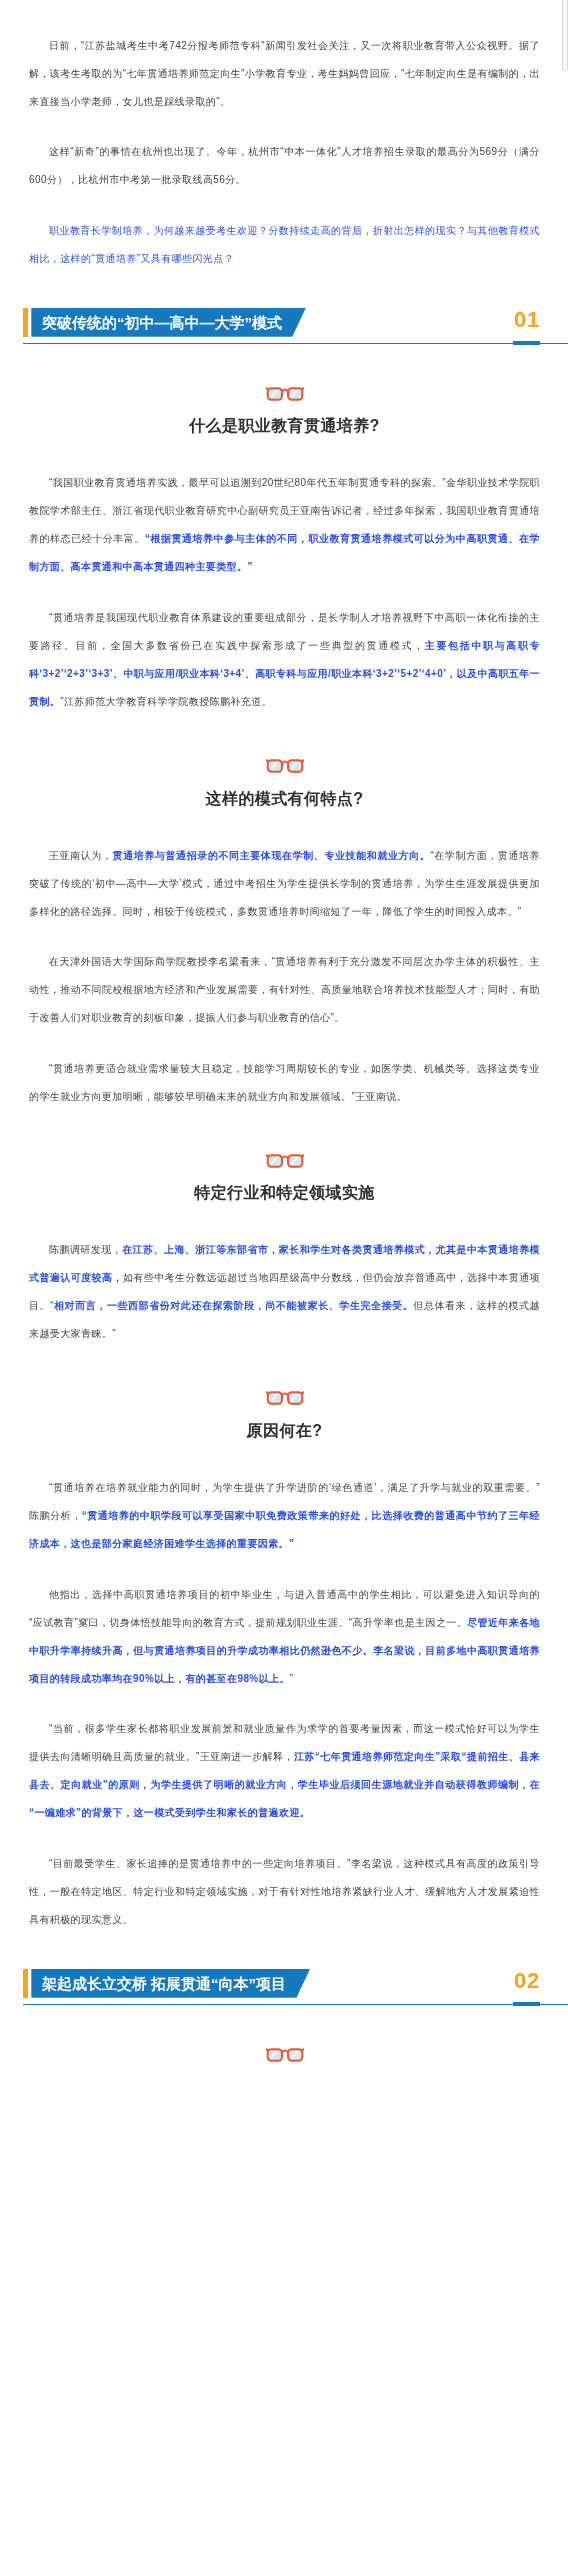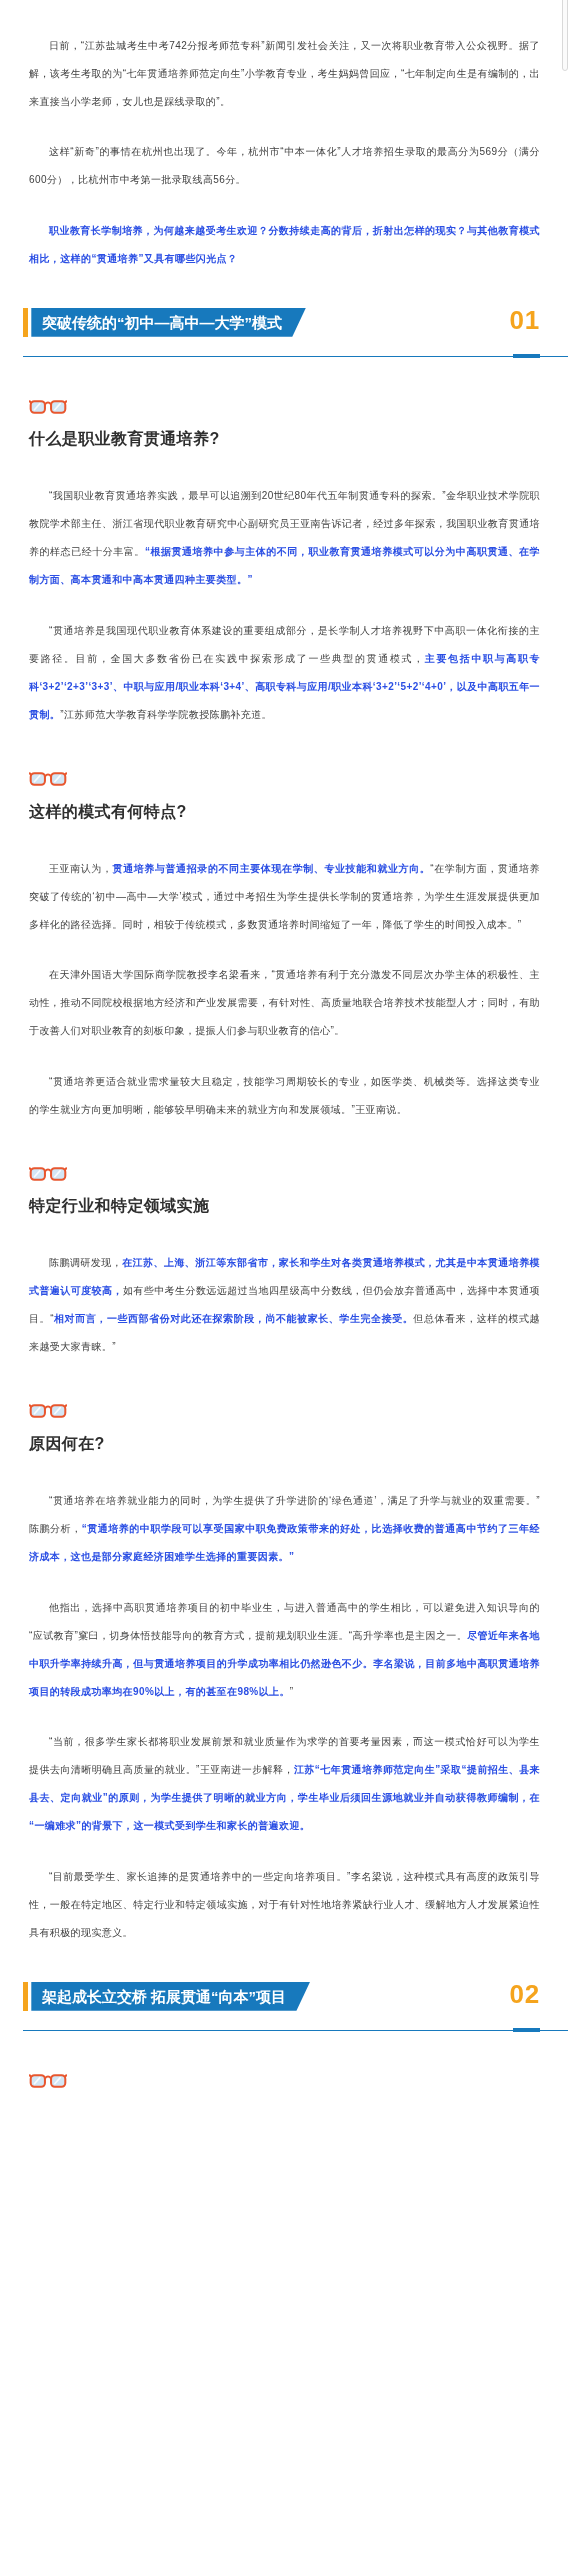--- a/index.html
+++ b/index.html
@@ -11,29 +11,29 @@
     --lens-blue:#d3e6f5;
     --source-gray:#555555;
   }
   html,body{margin:0;padding:0;background:#ffffff;}
   body{font-family:"Liberation Sans","DejaVu Sans",sans-serif;}
   .page{position:relative;width:569px;min-height:2576px;margin:0;background:#fff;overflow:hidden;box-sizing:border-box;}
   .scrollbar-thumb{position:absolute;top:-6px;right:0.8px;width:6px;height:77px;background:#fbfbfb;border:0.8px solid #d9d9d9;border-radius:3.8px;box-sizing:border-box;}
   .content{padding:9px 29px 0 29px;}
   p.body{font-size:10px;line-height:28px;color:var(--text-gray);text-align:justify;text-indent:2em;margin:22.6px 0;letter-spacing:0.4px;}
   p.body .em{color:var(--em-blue);font-weight:700;}
-  p.lead .em,p.lead{color:var(--em-blue);font-weight:700;}
+  p.lead .em,p.lead{color:var(--em-blue);font-weight:400;}
   
-  .banner-row{position:relative;display:flex;align-items:stretch;height:29px;margin:35px -29px 0 -6px;padding:0 29px 19px 0;border-bottom:1.5px solid var(--accent-blue);}
+  .banner-row{position:relative;display:flex;align-items:stretch;height:29px;margin:35px -29px 0 -6px;padding:0 29px 6px 0;border-bottom:1.5px solid var(--accent-blue);}
   .accent-bar{width:5.3px;background:var(--accent-yellow);margin-right:3px;flex:none;}
   .banner-box{background:var(--accent-blue);color:#ffffff;font-size:15px;font-weight:700;line-height:29px;padding:0 24px 0 10.6px;clip-path:polygon(0 0,100% 0,calc(100% - 13.6px) 100%,0 100%);white-space:nowrap;}
-  .banner-num{margin-left:auto;align-self:flex-start;font-size:26px;font-weight:700;color:var(--accent-yellow);line-height:24px;letter-spacing:0.8px;}
+  .banner-num{margin-left:auto;align-self:flex-start;font-size:22px;font-weight:700;color:var(--accent-yellow);line-height:24px;letter-spacing:0.8px;}
   .banner-row::after{content:"";position:absolute;right:29px;bottom:-2.3px;width:27px;height:3.8px;background:var(--accent-blue);}
   
-  .q-block{text-align:left;margin:41px 0 32px;}
+  .q-block{text-align:center;margin:41px 0 32px;}
   .glasses{display:inline-block;}
   .glasses rect{fill:var(--lens-blue);stroke:var(--glasses-orange);stroke-width:3px;}
   .glasses path,.glasses line{fill:none;stroke:var(--glasses-orange);stroke-width:3px;stroke-linecap:round;}
   .glasses .hl{stroke:#ffffff;stroke-width:2.5px;opacity:.85;}
   .q-title{font-size:16px;font-weight:700;color:#2f2f2f;margin:10.6px 0 0;letter-spacing:0.4px;}
 </style>
 </head>
 <body>
 
 <div class="page">

